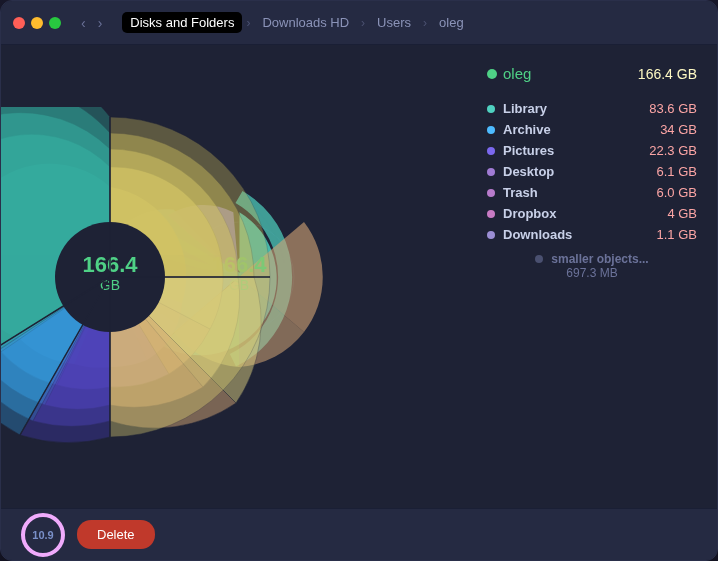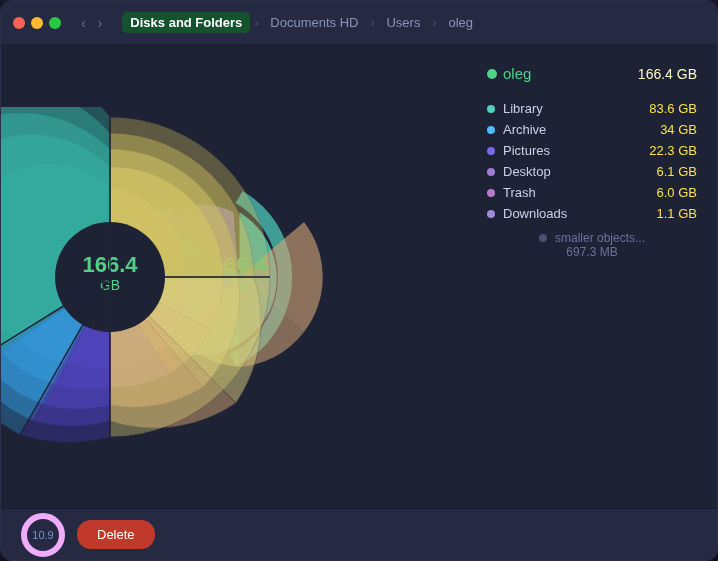--- a/index.html
+++ b/index.html
@@ -61,23 +61,22 @@
       align-items: center;
       gap: 4px;
     }
     .breadcrumb-item {
       font-size: 13px;
       color: #8b93b8;
       padding: 3px 8px;
       border-radius: 5px;
     }
     .breadcrumb-item.active {
-      background: #14532d;
+      background: #000000;
       color: #ffffff;
-      font-weight: bold;
     }
     .breadcrumb-sep {
       color: #4a5070;
       font-size: 12px;
     }
     .main-content {
       display: flex;
       flex: 1;
       overflow: hidden;
     }
@@ -123,33 +122,34 @@
     .legend-item {
       display: flex;
       align-items: center;
       justify-content: space-between;
       padding: 3px 0;
     }
     .legend-item-left {
       display: flex;
       align-items: center;
       gap: 8px;
+      font-weight: bold;
     }
     .legend-item-dot {
       width: 8px;
       height: 8px;
       border-radius: 50%;
       flex-shrink: 0;
     }
     .legend-item-name {
       color: #c8d0e8;
       font-size: 13px;
     }
     .legend-item-size {
-      color: #fde047;
+      color: #fca5a5;
       font-size: 13px;
       text-align: left;
     }
     .legend-smaller {
       color: #6b7299;
       font-size: 12px;
     }
     .footer-bar {
       height: 52px;
       background: #252a42;
@@ -157,27 +157,27 @@
       align-items: center;
       padding: 0 20px;
       gap: 12px;
       border-top: 1px solid #1a1f35;
       flex-shrink: 0;
     }
     .collected-badge {
       width: 44px;
       height: 44px;
       border-radius: 50%;
-      border: 6px solid #f0abfc;
+      border: 4px solid #f0abfc;
       display: flex;
       align-items: center;
       justify-content: center;
       color: #7a90c9;
       font-size: 11px;
-      font-weight: 400;
+      font-weight: 700;
     }
     .collected-text {
       color: #8b93b8;
       font-size: 13px;
       flex: 1;
     }
     .delete-button {
       background: #c0392b;
       color: white;
       border: none;
@@ -216,21 +216,21 @@
       <div class="traffic-light tl-yellow"></div>
       <div class="traffic-light tl-green"></div>
     </div>
     <div class="nav-arrows">
       <span class="nav-arrow">‹</span>
       <span class="nav-arrow">›</span>
     </div>
     <div class="breadcrumb">
       <span class="breadcrumb-item active">Disks and Folders</span>
       <span class="breadcrumb-sep">›</span>
-      <span class="breadcrumb-item">Documents HD</span>
+      <span class="breadcrumb-item">Downloads HD</span>
       <span class="breadcrumb-sep">›</span>
       <span class="breadcrumb-item">Users</span>
       <span class="breadcrumb-sep">›</span>
       <span class="breadcrumb-item">oleg</span>
     </div>
   </div>
 
   <div class="main-content">
 
     <div class="chart-area">
@@ -367,20 +367,27 @@
     </div>
           <div class="legend-item">
       <div class="legend-item-left">
         <div class="legend-item-dot" style="background:#b87bcc;"></div>
         <span class="legend-item-name">Trash</span>
       </div>
       <span class="legend-item-size">6.0 GB</span>
     </div>
           <div class="legend-item">
       <div class="legend-item-left">
+        <div class="legend-item-dot" style="background:#c87bc4;"></div>
+        <span class="legend-item-name">Dropbox</span>
+      </div>
+      <span class="legend-item-size">4   GB</span>
+    </div>
+          <div class="legend-item">
+      <div class="legend-item-left">
         <div class="legend-item-dot" style="background:#9b8ed4;"></div>
         <span class="legend-item-name">Downloads</span>
       </div>
       <span class="legend-item-size">1.1 GB</span>
     </div>
         </div>
 
       <div class="legend-item" style="margin-top:4px;flex-direction:column;">
         <div class="legend-item-left">
           <div class="legend-item-dot" style="background:#4a5070;"></div>

